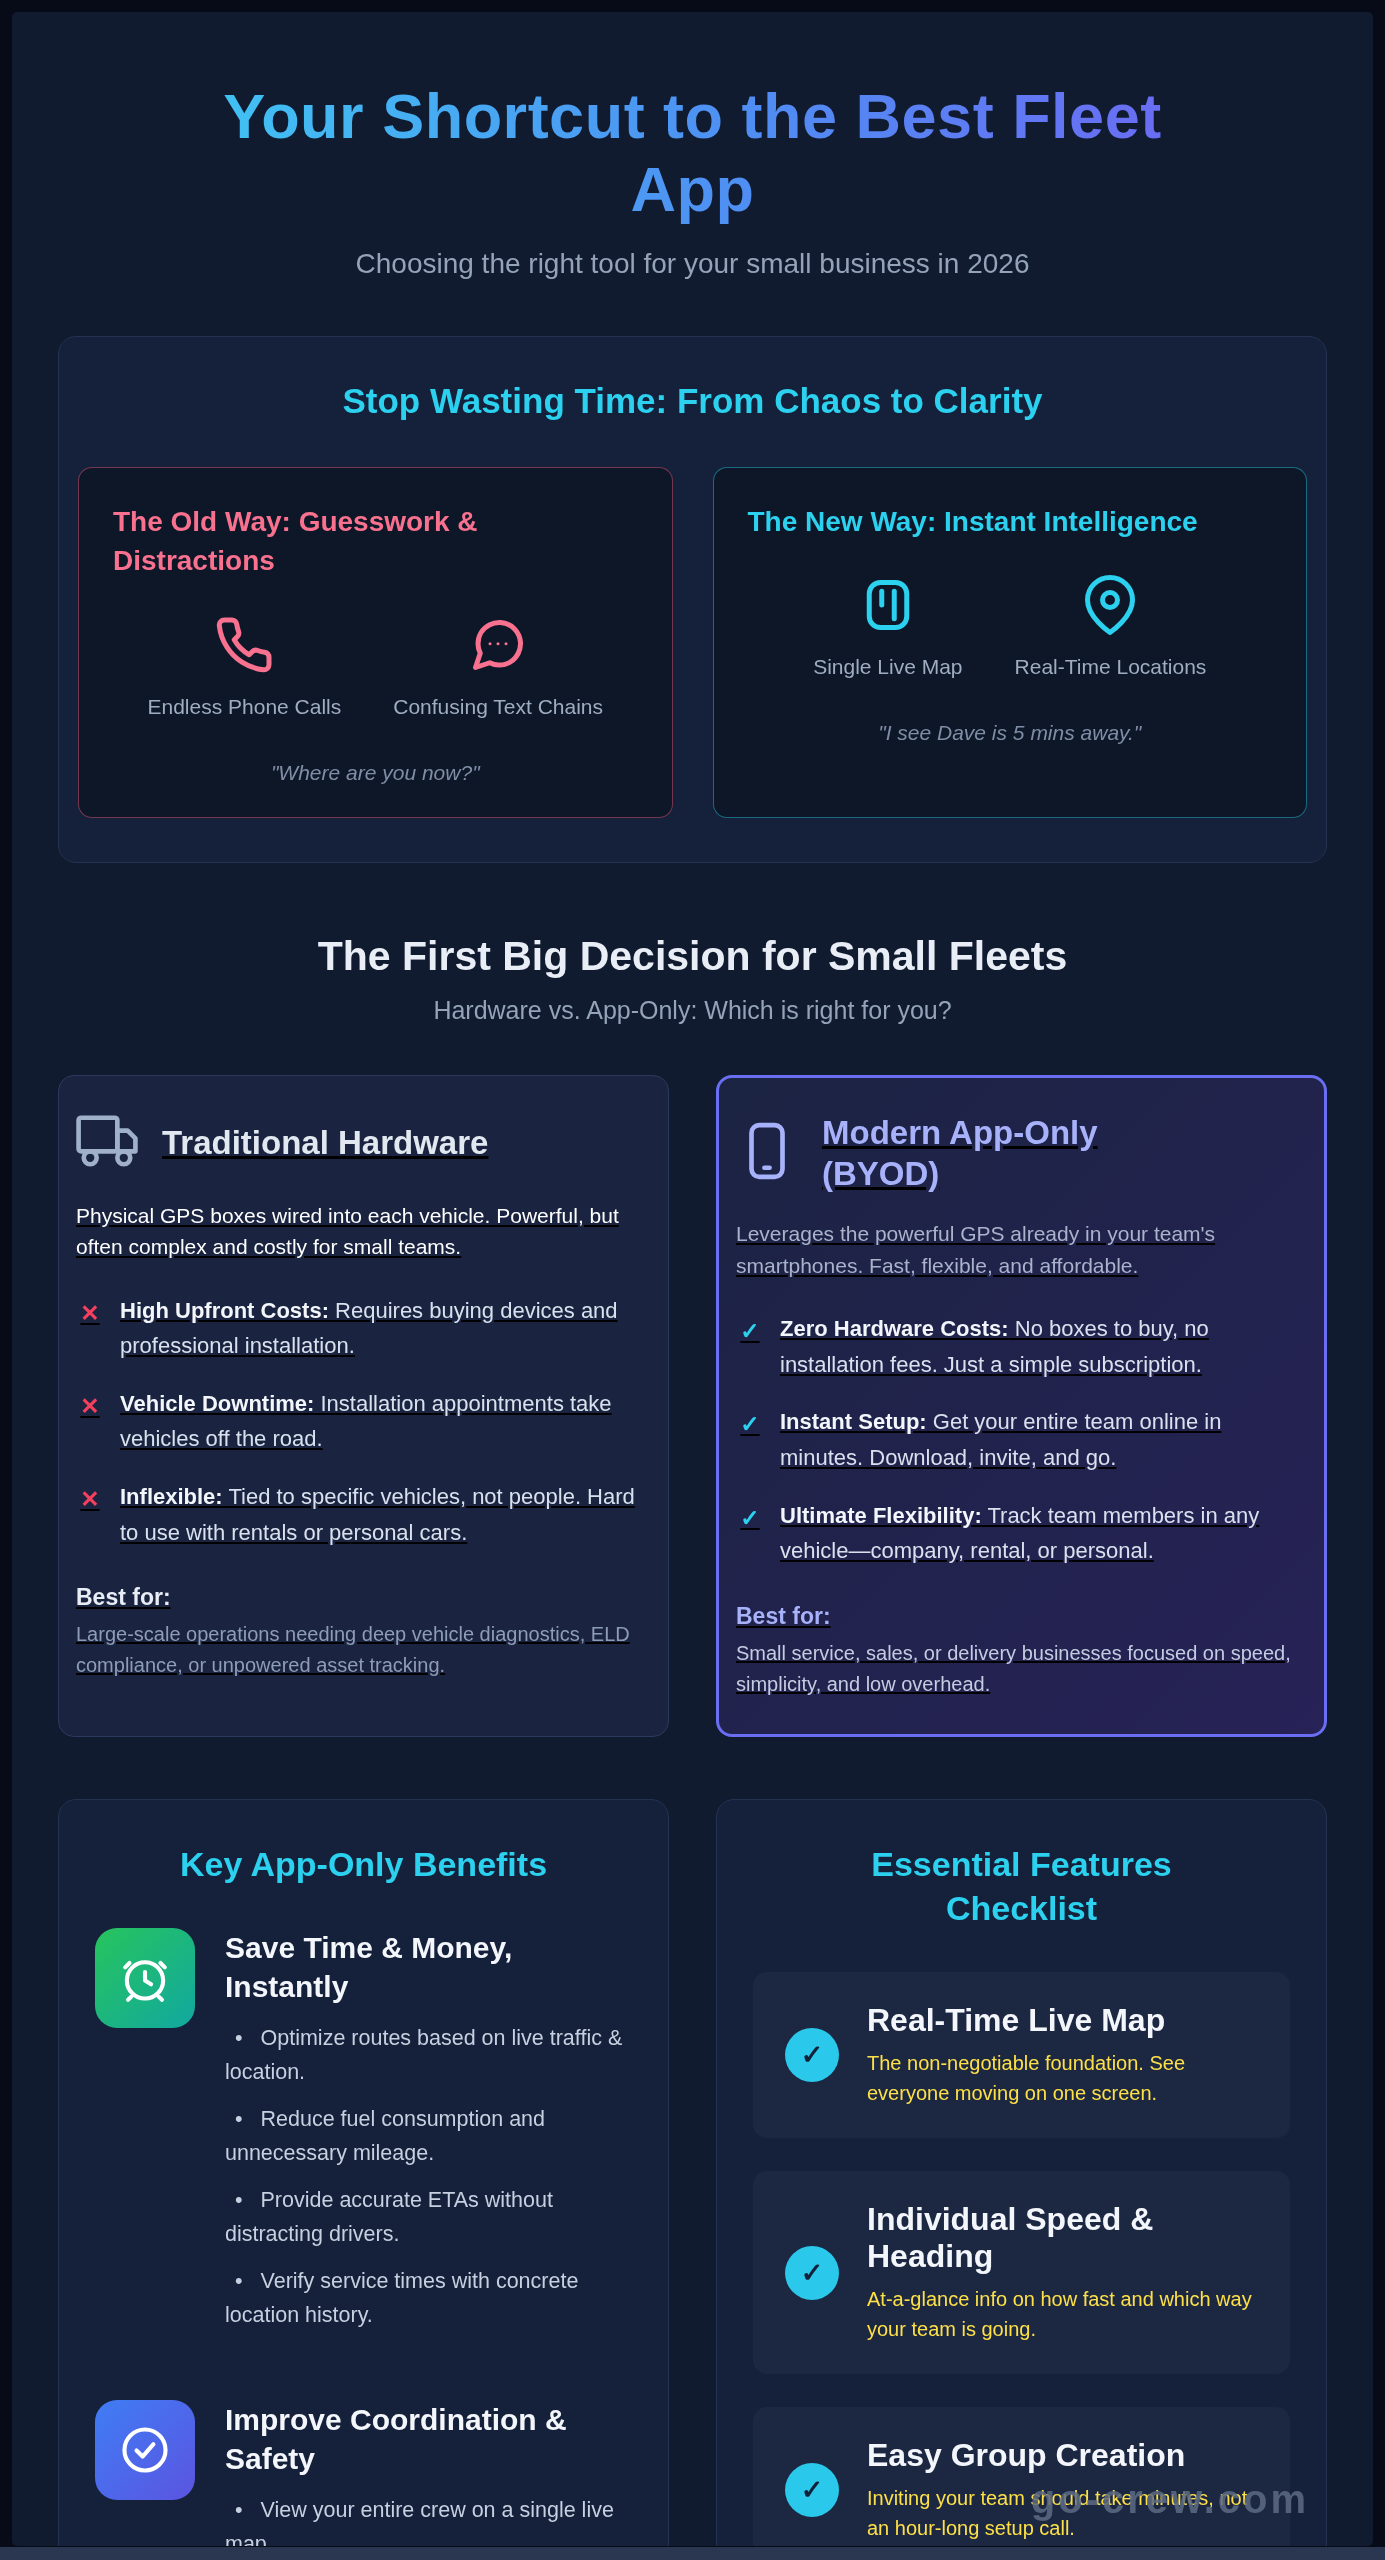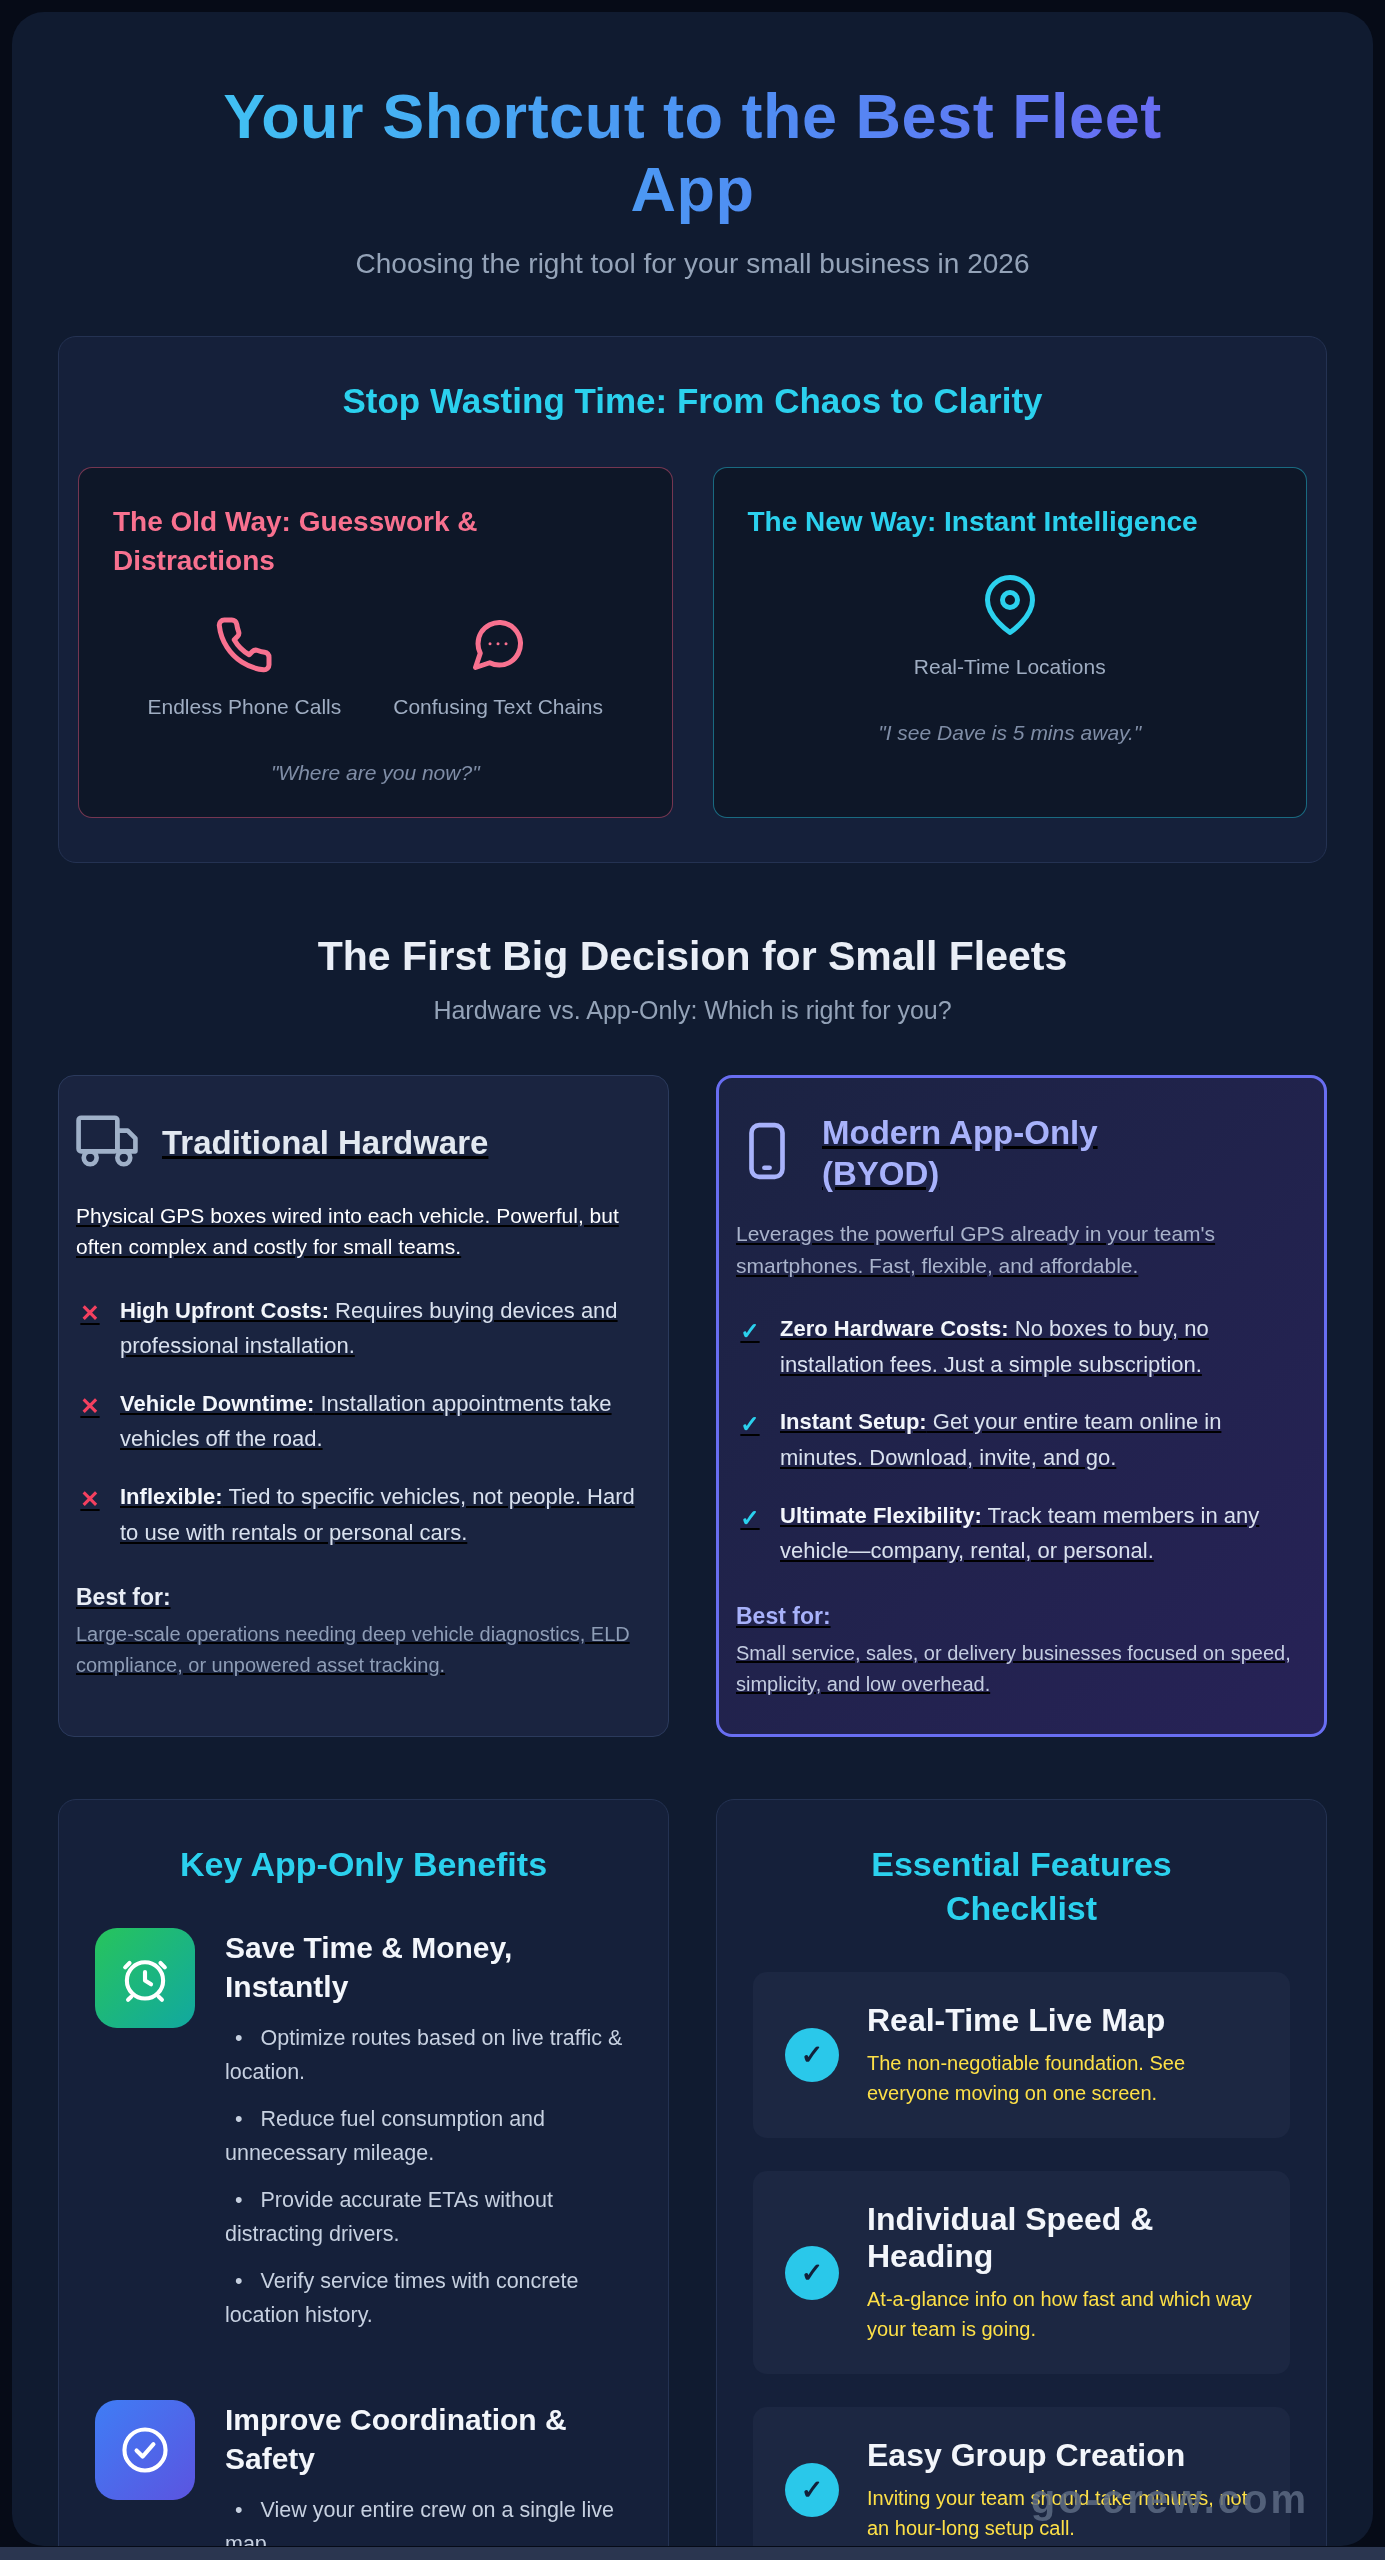--- a/index.html
+++ b/index.html
@@ -7,21 +7,21 @@
   body {
     background:#060b17;
     font-family:"Liberation Sans", sans-serif;
     position:relative;
     overflow:hidden;
   }
   .container {
     position:absolute; left:12px; top:12px;
     width:1361px; height:2534px;
     background:#101b30;
-    border-radius:32px;
+    border-radius:5px;
     padding:42px 46px;
     overflow:hidden;
   }
   .bottom-strip {
     position:absolute; left:0; bottom:0; width:1385px; height:13px;
     background:#2b3650;
   }
   
   .page-title {
     font-size:63px; font-weight:800; text-align:center; line-height:1.16;
@@ -138,20 +138,30 @@
           </div>
         </div>
         <div class="way-quote">"Where are you now?"</div>
       </div>
       <div class="way-card new">
         <h3 class="way-title">The New Way: Instant Intelligence</h3>
         <div class="icon-row">
           <div class="icon-item">
             <span>
               <svg viewBox="0 0 24 24" fill="none" stroke="#2bd1ee" stroke-width="2" stroke-linecap="round" stroke-linejoin="round">
+                  <rect x="4.5" y="3" width="15" height="18" rx="4.5"></rect>
+                  <line x1="9.5" y1="6.5" x2="9.5" y2="12"></line>
+                  <line x1="14.5" y1="6.5" x2="14.5" y2="17.5"></line>
+                </svg>
+            </span>
+            <div class="icon-label">Single Live Map</div>
+          </div>
+          <div class="icon-item">
+            <span>
+              <svg viewBox="0 0 24 24" fill="none" stroke="#2bd1ee" stroke-width="2" stroke-linecap="round" stroke-linejoin="round">
                   <path d="M21 10c0 7-9 13-9 13s-9-6-9-13a9 9 0 0 1 18 0z"></path>
                   <circle cx="12" cy="10" r="3"></circle>
                 </svg>
             </span>
             <div class="icon-label">Real-Time Locations</div>
           </div>
         </div>
         <div class="way-quote">"I see Dave is 5 mins away."</div>
       </div>
     </div>

